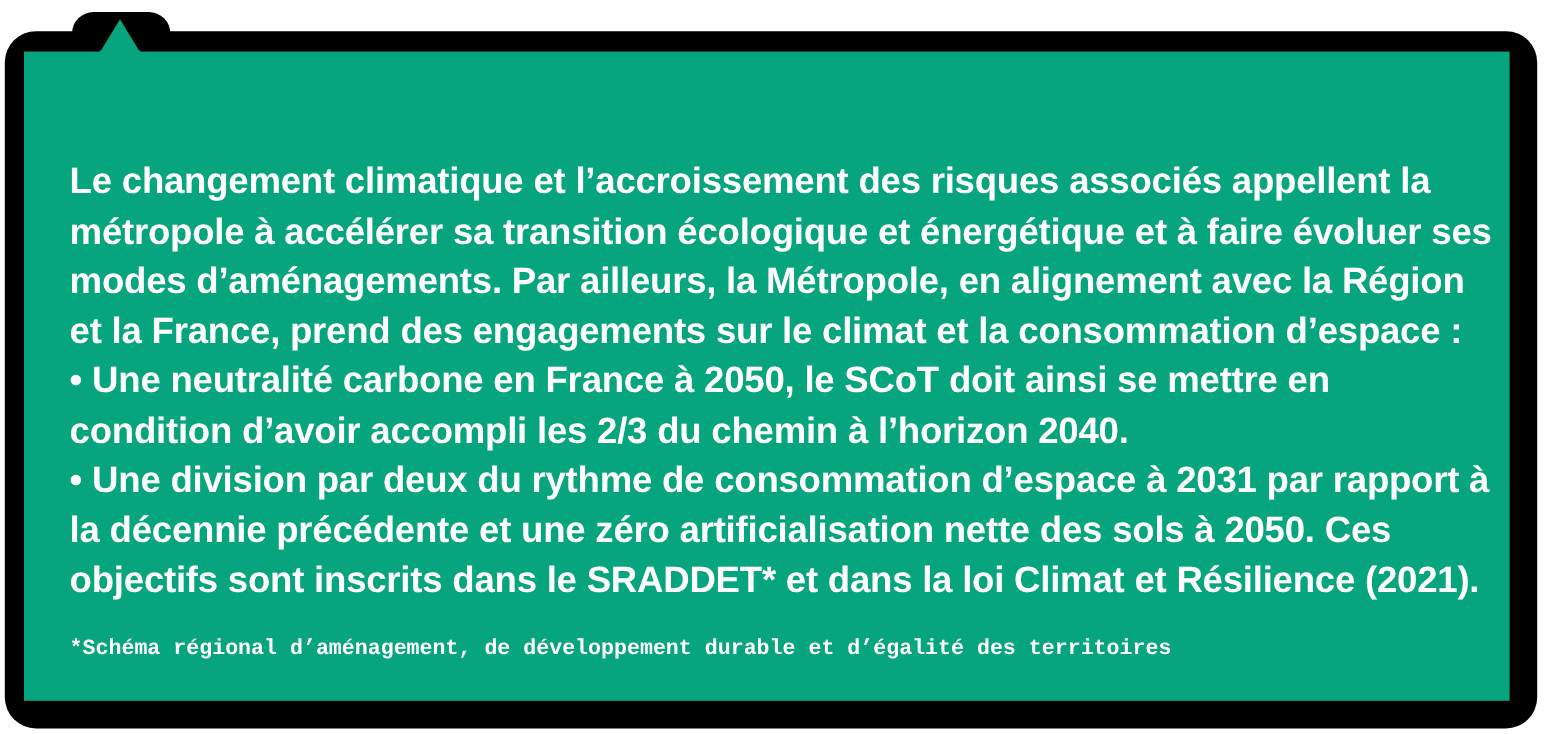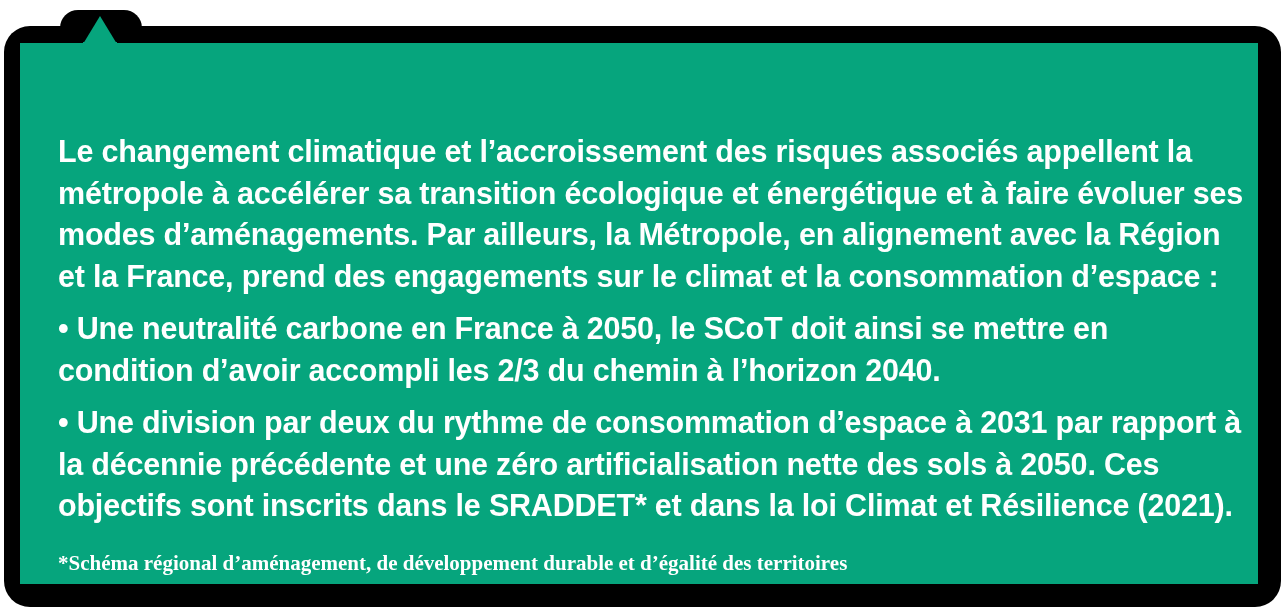--- a/index.html
+++ b/index.html
@@ -91,29 +91,28 @@
     letter-spacing: -0.2px;
     margin: 0 0 0 0;
     -webkit-font-smoothing: antialiased;
   }
 
   .para.intro {
     padding-bottom: 0;
   }
 
   .para.bullet {
-    margin-top: 11px;
     text-indent: 0;
   }
 
   .footnote {
     color: #ffffff;
-    font-family: Liberation Serif, serif;
+    font-family: Liberation Mono, monospace;
     font-weight: bold;
-    font-size: 21px;
+    font-size: 18px;
     line-height: 26px;
     letter-spacing: 0px;
     margin: 23px 0 0 0;
   }
 </style>
 </head>
 <body>
 
 <div id="callout-root">
 

